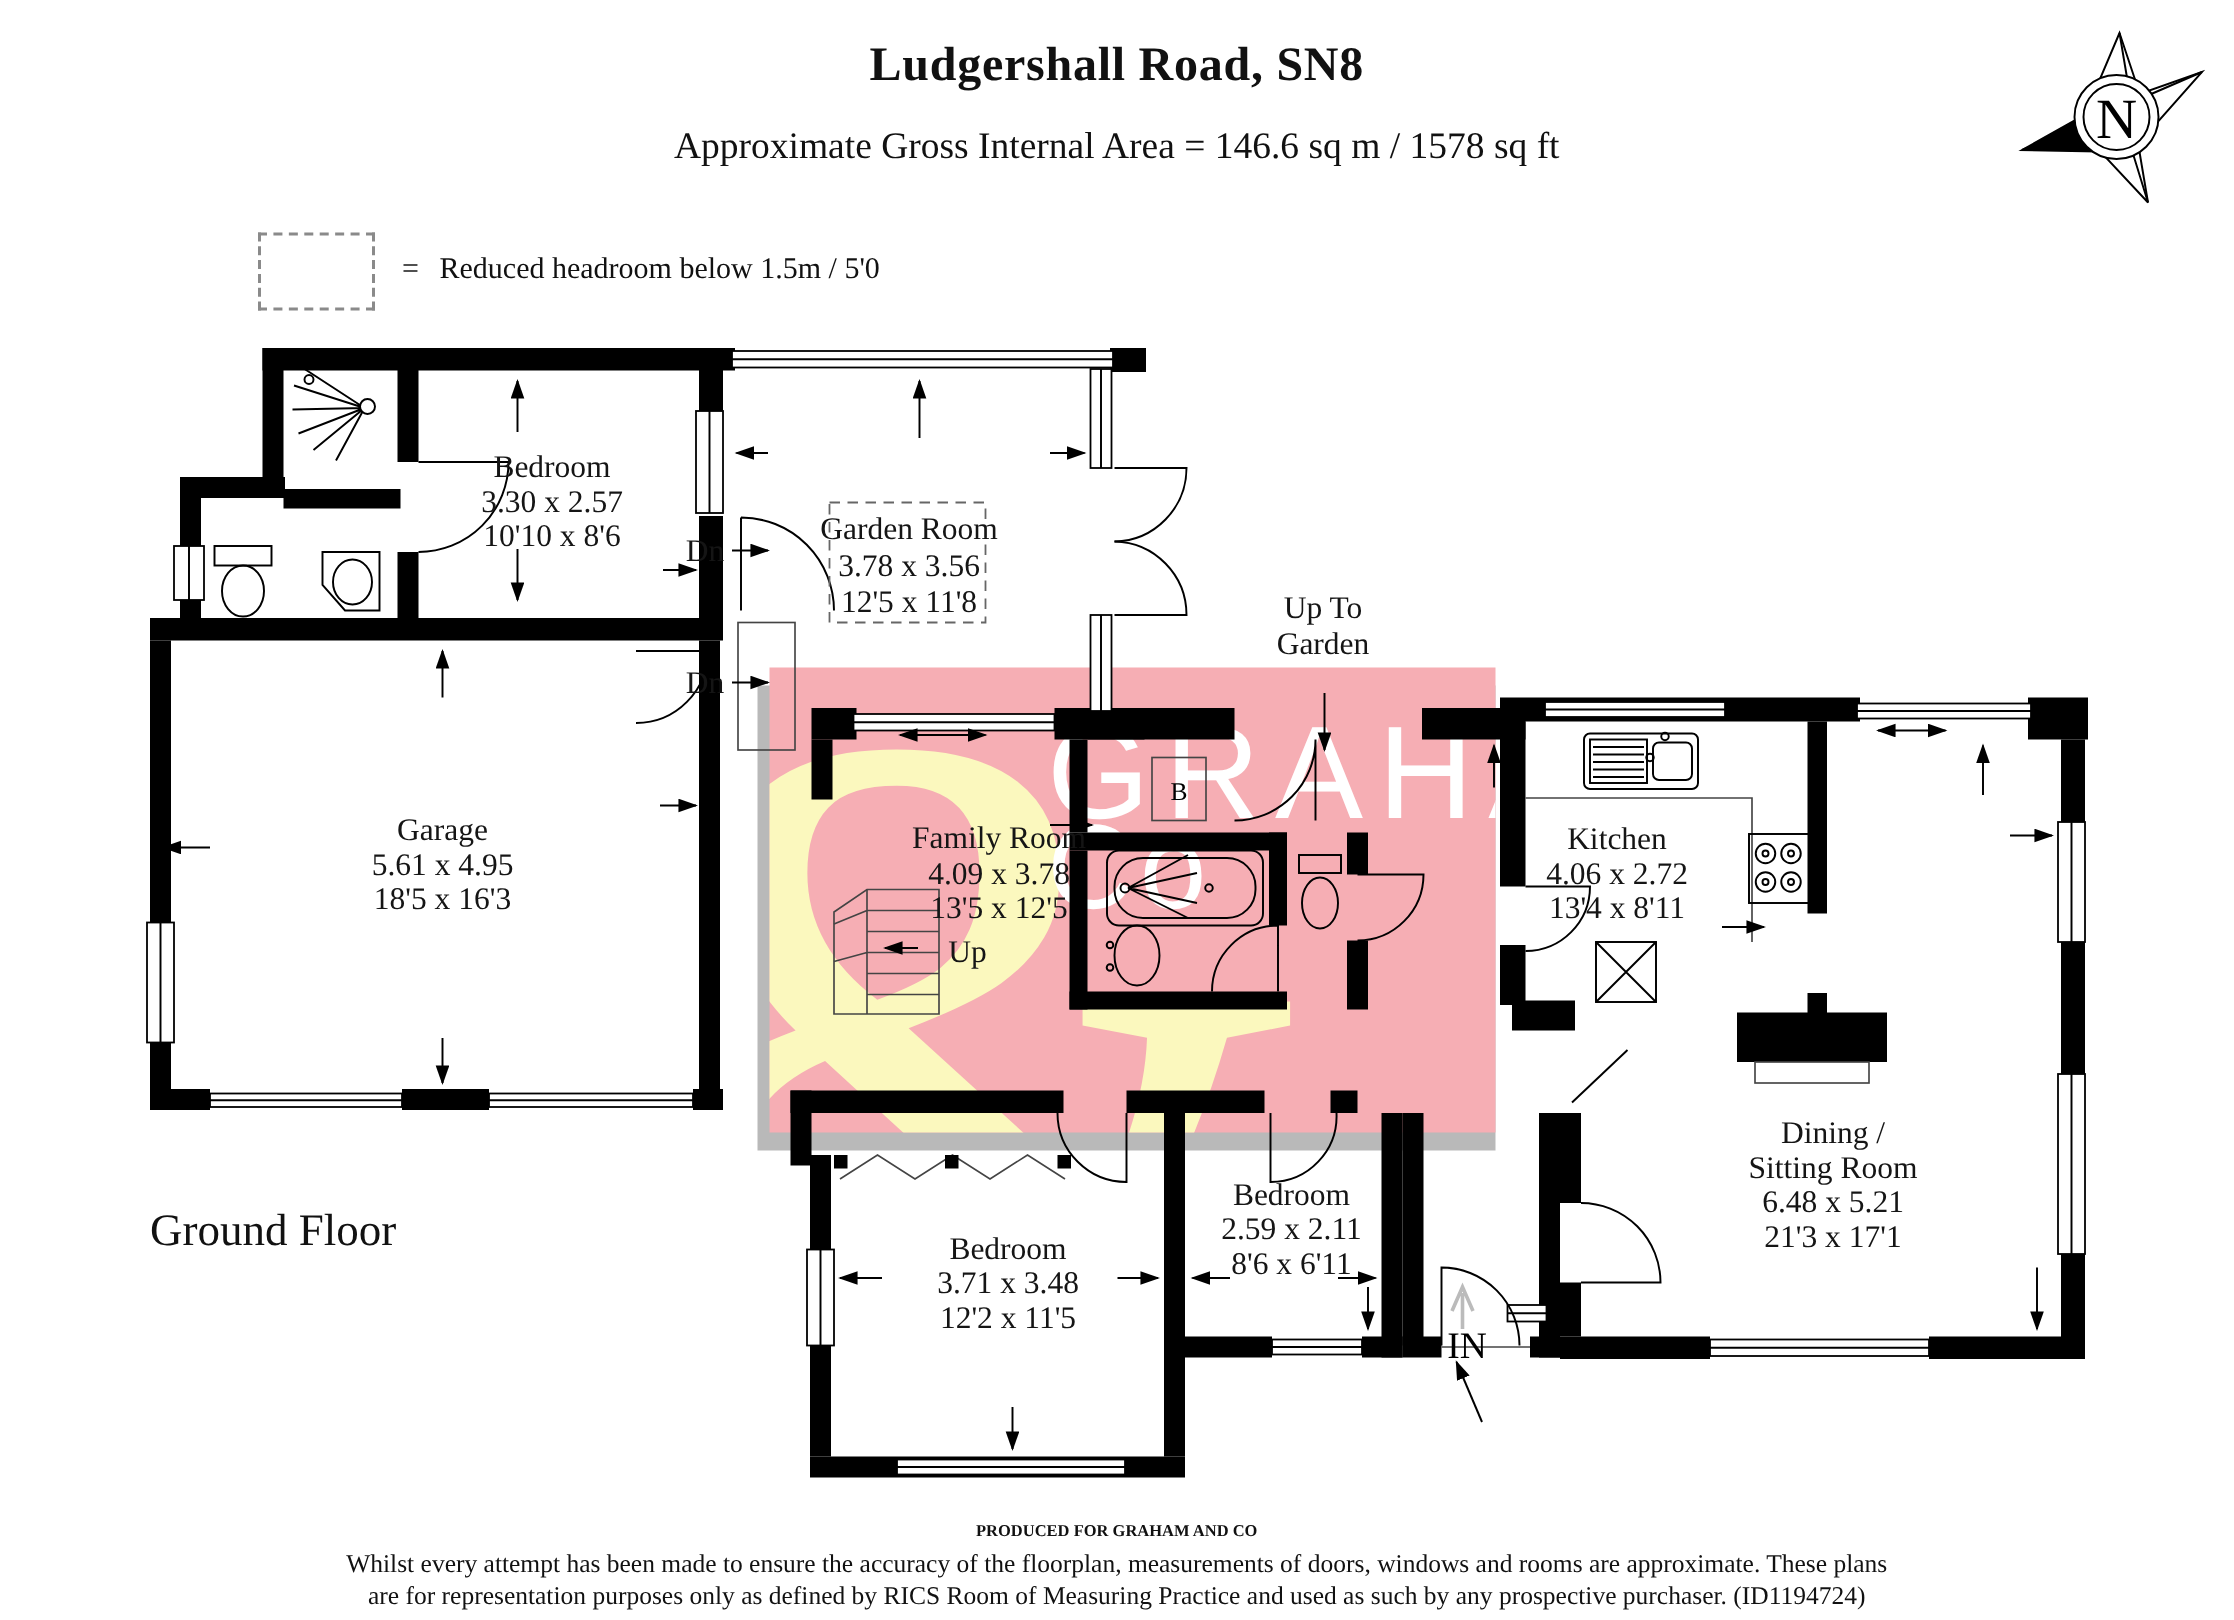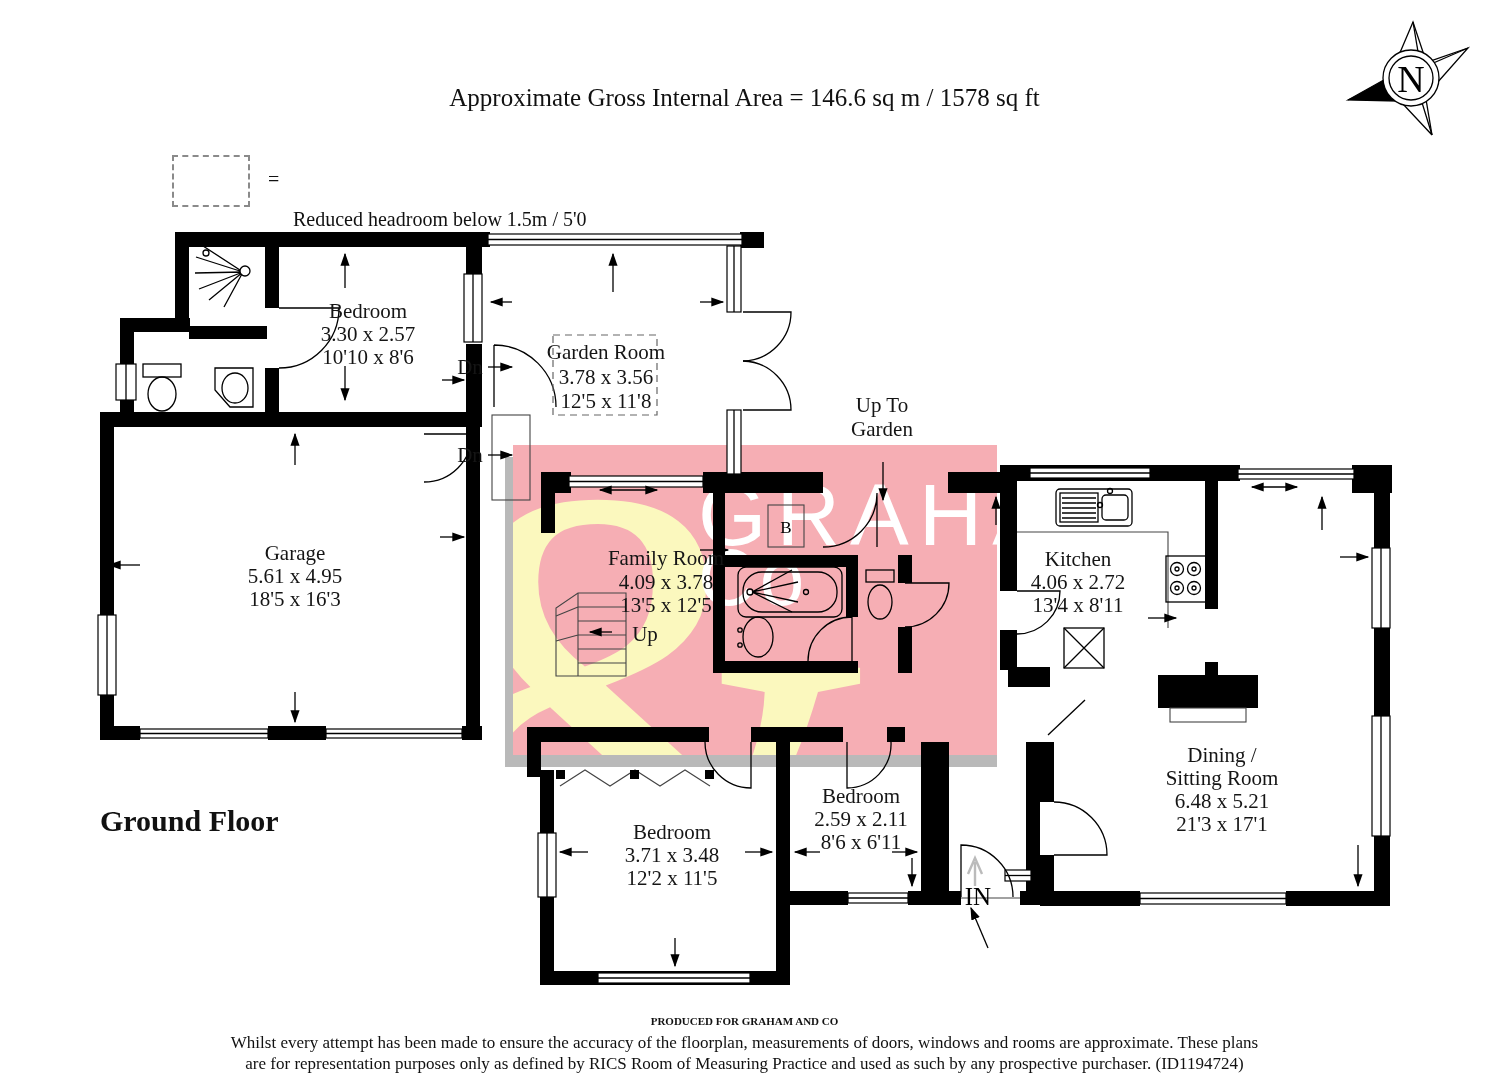--- a/index.html
+++ b/index.html
@@ -3,22 +3,22 @@
 <meta charset="utf-8">
 <style>
   html,body{margin:0;padding:0;background:#fff;}
   #page{position:relative;width:1489px;height:1080px;background:#fff;overflow:hidden;
         font-family:"Liberation Serif","DejaVu Serif",serif;color:#111;}
   .abs{position:absolute;}
   #title{top:24px;left:0;width:100%;text-align:center;font-size:32px;font-weight:bold;letter-spacing:.5px;}
   #subtitle{top:84px;left:0;width:100%;text-align:center;font-size:25px;}
   #legend-box{top:155px;left:172px;width:74px;height:48px;border:2px dashed #8a8a8a;}
   #legend-eq{top:168px;left:268px;font-size:20px;}
-  #legend-text{top:168px;left:293px;font-size:20px;margin-top:40px;}
-  #ground-floor{top:804px;left:100px;font-size:30px;font-weight:bold;}
+  #legend-text{top:168px;left:293px;font-size:20px;}
+  #ground-floor{top:804px;left:100px;font-size:30px;font-weight:normal;}
   #footer{bottom:6px;left:0;width:100%;text-align:center;font-size:17px;line-height:21px;}
   #footer .b{font-weight:bold;font-size:11px;}
   svg text{font-family:"Liberation Serif","DejaVu Serif",serif;}
   .roomname,.dims{font-size:21px;fill:#151515;}
   .small-label{font-size:21px;fill:#151515;}
   .ln{stroke:#000;stroke-width:1.3;fill:none;}
   .thin{stroke:#444;stroke-width:1.1;fill:none;}
   .win{fill:#fff;stroke:#000;stroke-width:1.2;}
   .wm-txt{font-family:"Liberation Sans","DejaVu Sans",sans-serif;fill:#ffffff;}
 </style>
@@ -353,20 +353,21 @@
         <polygon points="1348,100 1398,72 1398,101" fill="#000"></polygon>
         <line x1="1413" y1="22" x2="1432" y2="135"></line>
         <line x1="1468" y1="48" x2="1348" y2="100"></line>
         <circle cx="1411" cy="78" r="28"></circle>
         <circle cx="1411" cy="78" r="22"></circle>
       </g>
       <text x="1411" y="92" text-anchor="middle" font-size="38">N</text>
     </g>
   </svg>
 
+  <div class="abs" id="title">Ludgershall Road, SN8</div>
   <div class="abs" id="subtitle">Approximate Gross Internal Area = 146.6 sq m / 1578 sq ft</div>
 
   <div class="abs" id="legend-box"></div>
   <div class="abs" id="legend-eq">=</div>
   <div class="abs" id="legend-text">Reduced headroom below 1.5m / 5'0</div>
 
   <div class="abs" id="ground-floor">Ground Floor</div>
 
   <div class="abs" id="footer">
     <div class="b">PRODUCED FOR GRAHAM AND CO</div>

